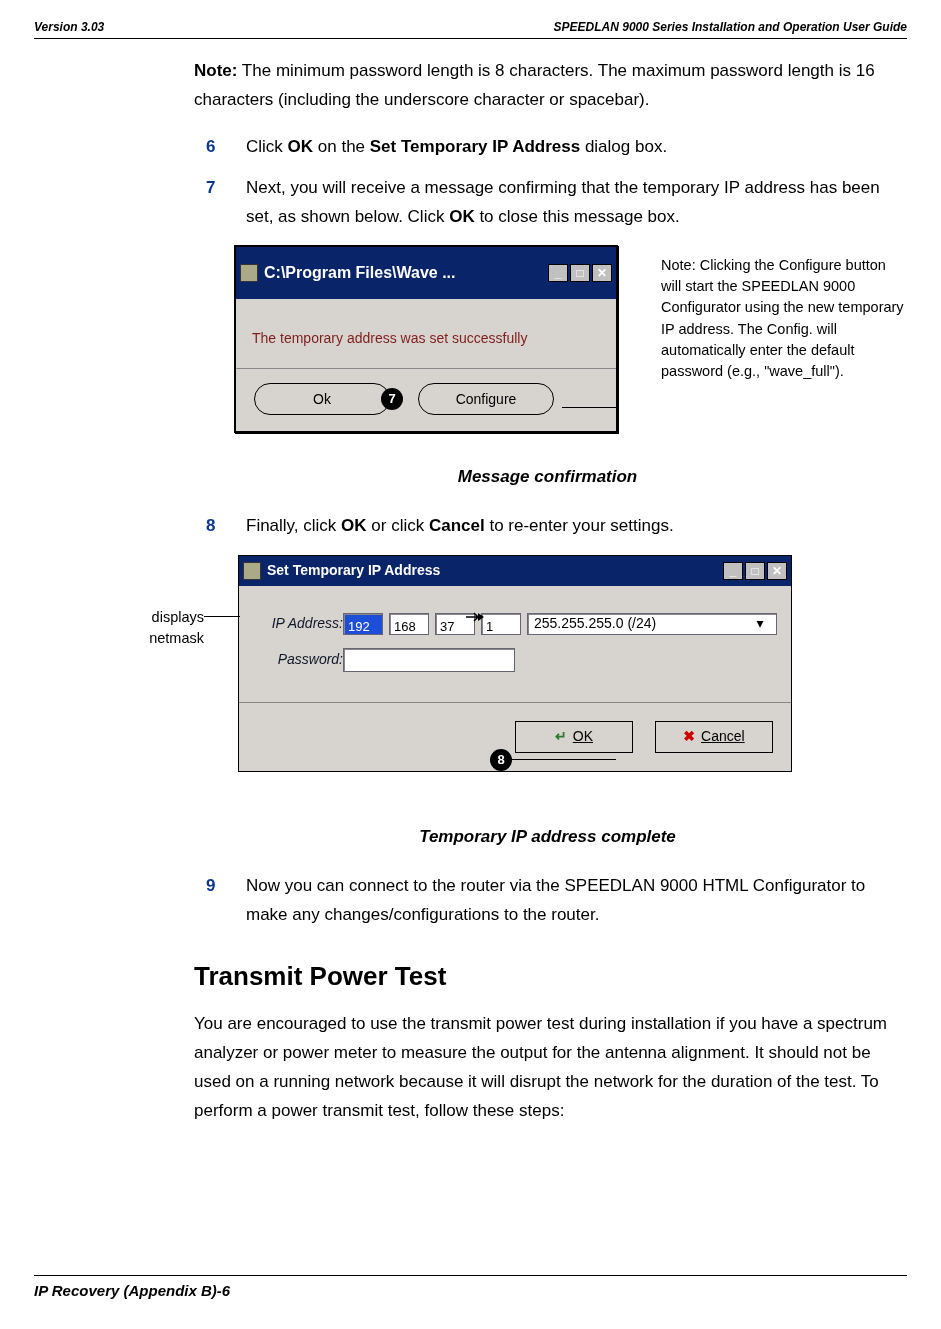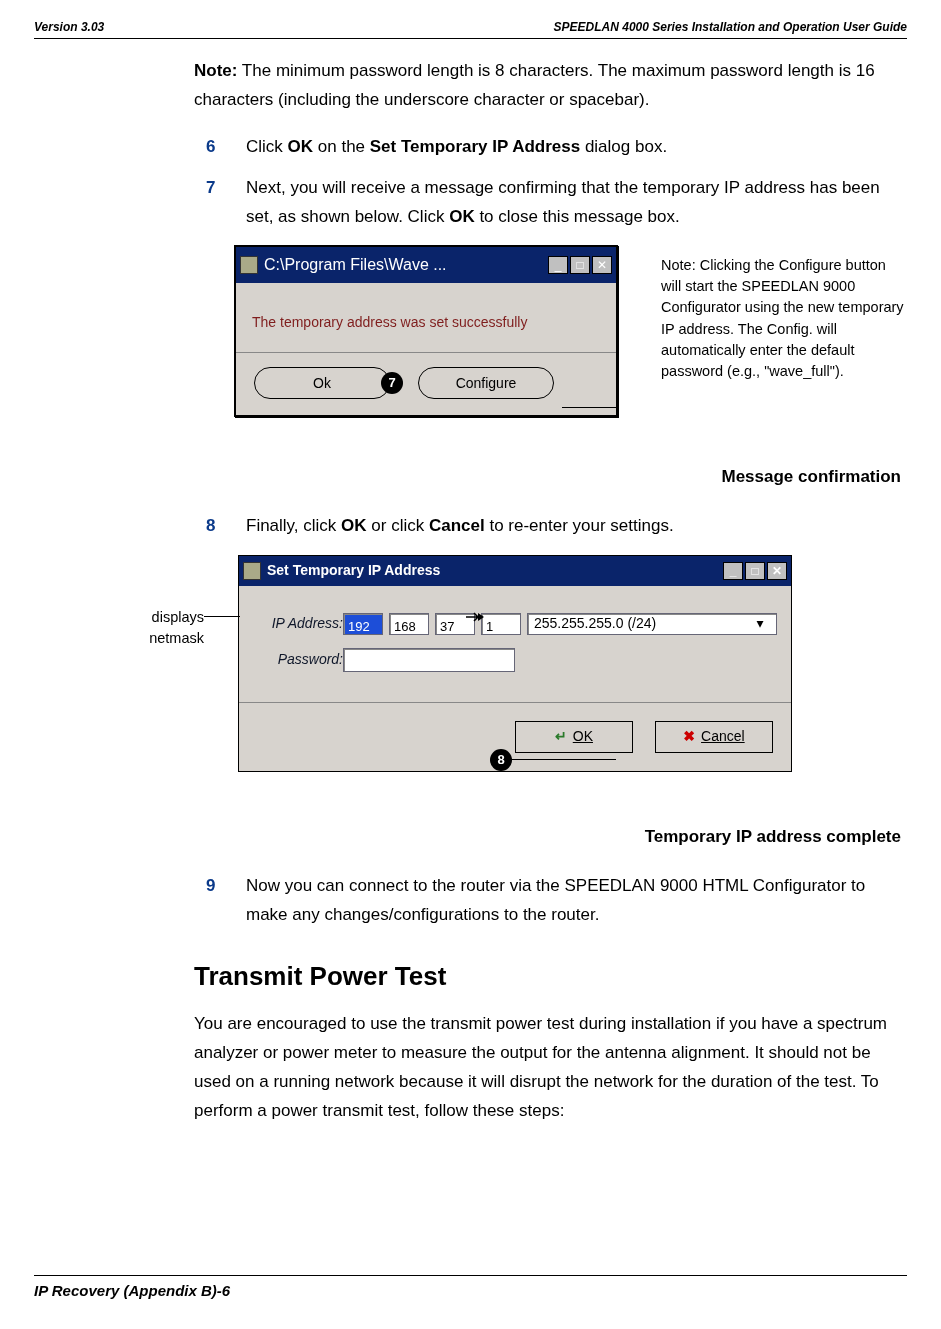--- a/index.html
+++ b/index.html
@@ -49,21 +49,22 @@
   font-family: Arial, sans-serif;
   width: 40px;
   flex: 0 0 40px;
   text-align: left;
   padding-left: 12px;
 }
 .ol .txt { flex: 1; }
 .bold { font-weight: 700; font-family: Arial, sans-serif; }
 
 .fig-caption {
-  text-align: right;
+  text-align: center;
+  font-style: italic;
   font-weight: 600;
   margin: 18px 0 20px 0;
   font-family: Arial, sans-serif;
 }
 
 .h2 {
   font-family: Arial, Helvetica, sans-serif;
   font-weight: 700;
   font-size: 26px;
   margin: 24px 0 12px 0;
@@ -97,23 +98,23 @@
   background: #d7d3ce;
   border: 2px solid #000;
   box-shadow: 1px 1px 0 #000;
   font-family: Tahoma, Arial, sans-serif;
   font-weight: 400;
   font-size: 14px;
 }
 .titlebar {
   background: #0a246a;
   color: #fff;
-  font-weight: 400;
+  font-weight: 700;
   font-size: 16px;
-  padding: 4px 4px;
+  padding: 12px 4px;
   display: flex;
   align-items: center;
   justify-content: space-between;
   font-family: Tahoma, Arial, sans-serif;
 }
 .titlebar .tleft { display:flex; align-items:center; gap:6px; }
 .tb-ico {
   width: 16px; height: 16px;
   background: #aa8; border: 1px solid #333;
 }
@@ -293,21 +294,21 @@
   font-family: Arial;
 }
 </style>
 </head>
 <body>
 
 <div class="page">
 
   <div class="hdr">
     <div class="hdr-left">Version 3.03</div>
-    <div class="hdr-right">SPEEDLAN 4000 Series Installation and Operation User Guide</div>
+    <div class="hdr-right">SPEEDLAN 9000 Series Installation and Operation User Guide</div>
   </div>
   <hr class="rule">
 
   <div class="content">
 
     <p class="note-line">
       <span class="bold">Note:</span><span> The minimum password length is 8 characters. The maximum password length is 16 characters (including the underscore character or spacebar).</span>
     </p>
 
     <ul class="ol">

